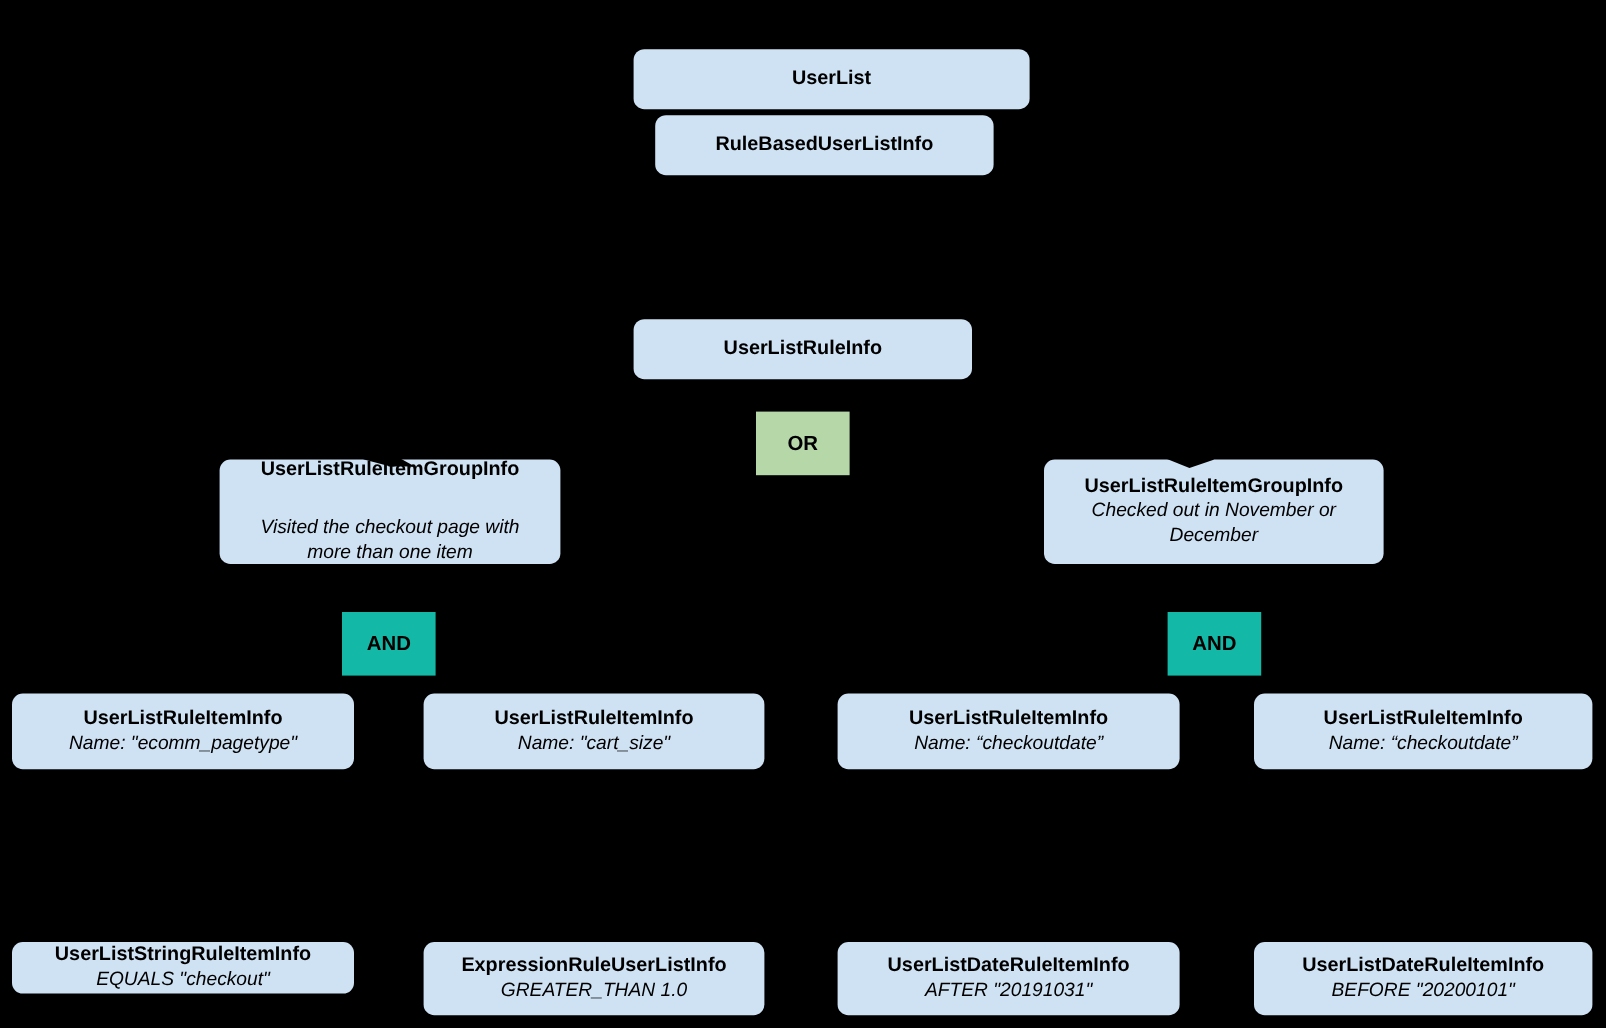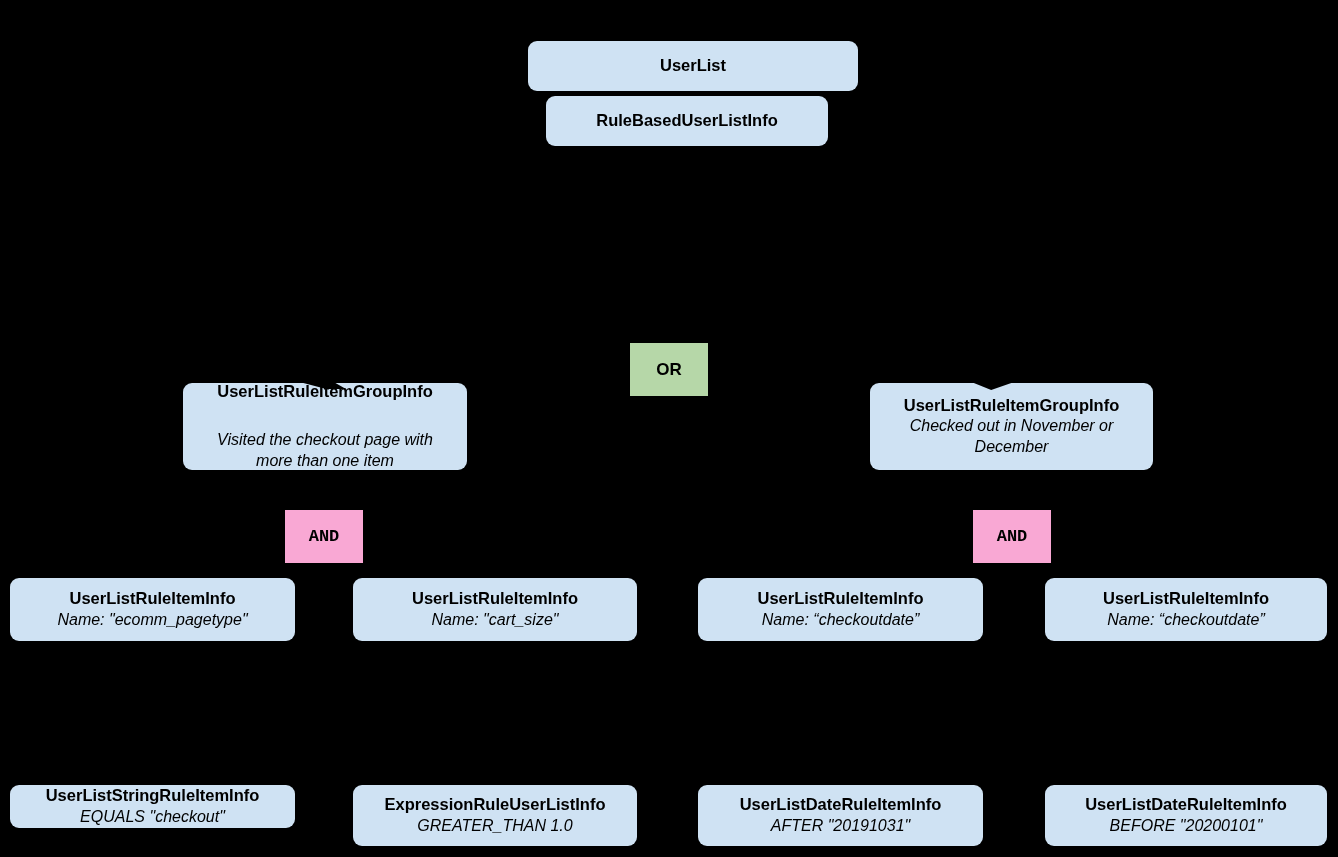--- a/index.html
+++ b/index.html
@@ -42,21 +42,21 @@
   .op {
     position: absolute;
     display: flex;
     align-items: center;
     justify-content: center;
     font-weight: bold;
     font-size: 17px;
     color: #000;
   }
   .op-or  { background: #b6d7a8; }
-  .op-and { background: #f9a8d4; font-family: Liberation Mono, monospace; }
+  .op-and { background: #14b8a6; }
   .arrowhead {
     position: absolute;
     background: #000;
   }
   
   #n-userlist   { left: 528px; top: 13px;  width: 330px; height: 50px; margin-top: 28px; }
   #n-rulebased  { left: 546px; top: 96px;  width: 282px; height: 50px; }
   #n-expression { left: 528px; top: 181px; width: 282px; height: 51px; }
   #n-ruleinfo   { left: 528px; top: 266px; width: 282px; height: 50px; }
   #op-or        { left: 630px; top: 343px; width: 78px;  height: 53px; }
@@ -91,20 +91,23 @@
 
   <div class="node" id="n-userlist">
     <div class="title">UserList</div>
   </div>
 
   <div class="node" id="n-rulebased">
     <div class="title">RuleBasedUserListInfo</div>
   </div>
 
 
+  <div class="node" id="n-ruleinfo">
+    <div class="title">UserListRuleInfo</div>
+  </div>
 
   <div class="op op-or" id="op-or">OR</div>
 
   <div class="node" id="g-left">
     <div class="title">UserListRuleItemGroupInfo</div>
     <div class="subtitle">Visited the checkout page with more than one item</div>
   </div>
 
   <div class="node" id="g-right">
     <div class="title">UserListRuleItemGroupInfo</div>

